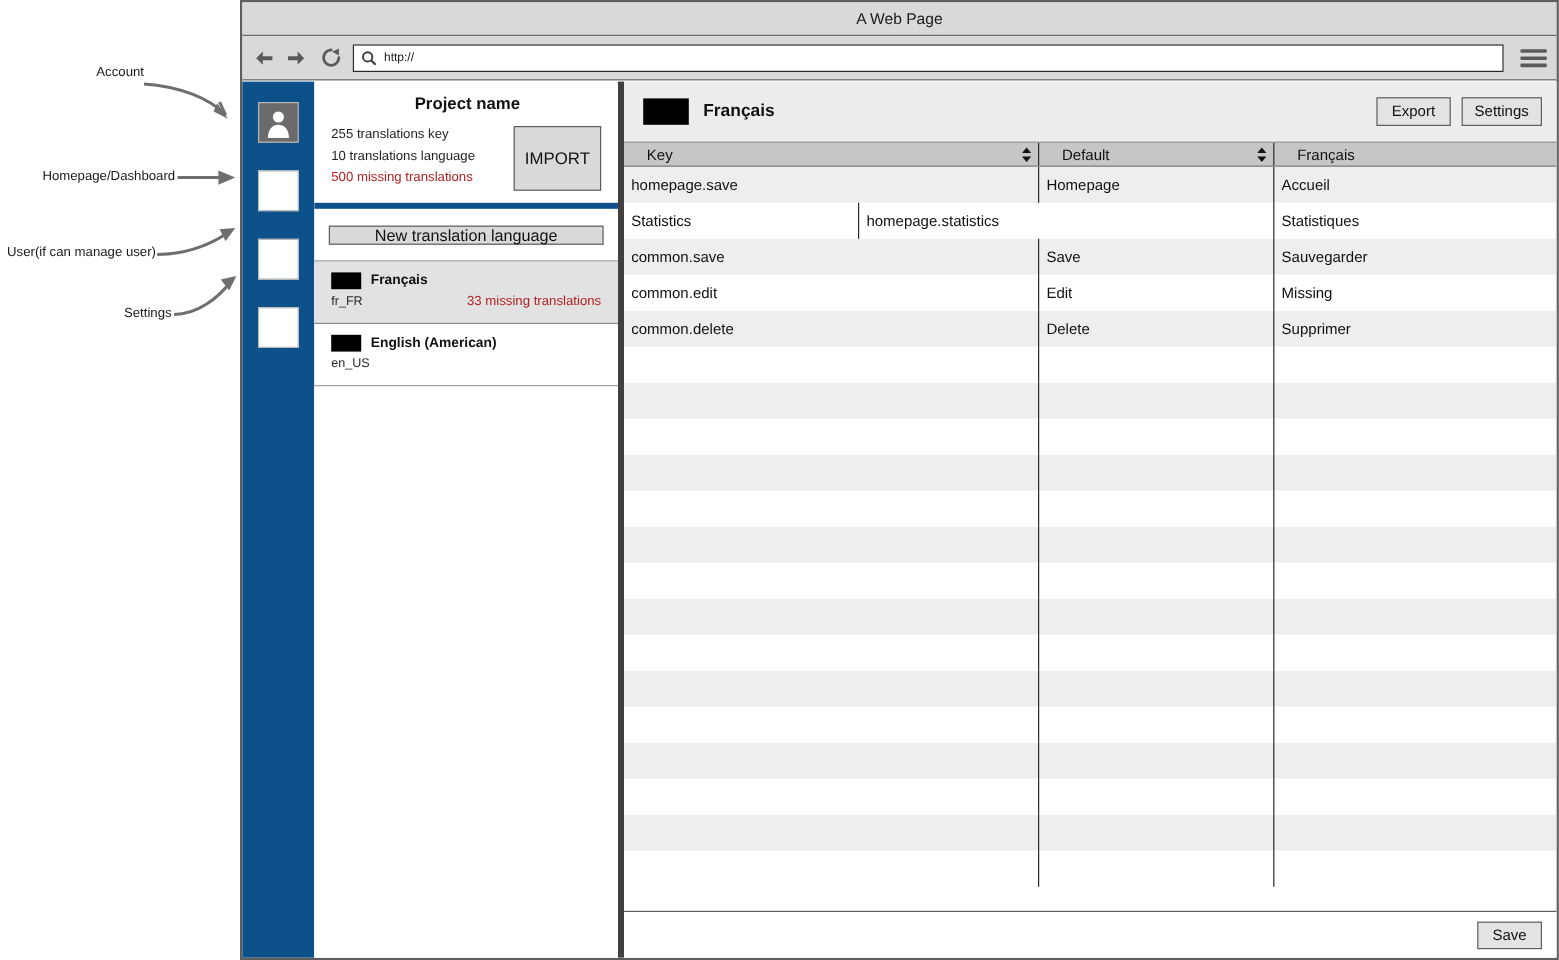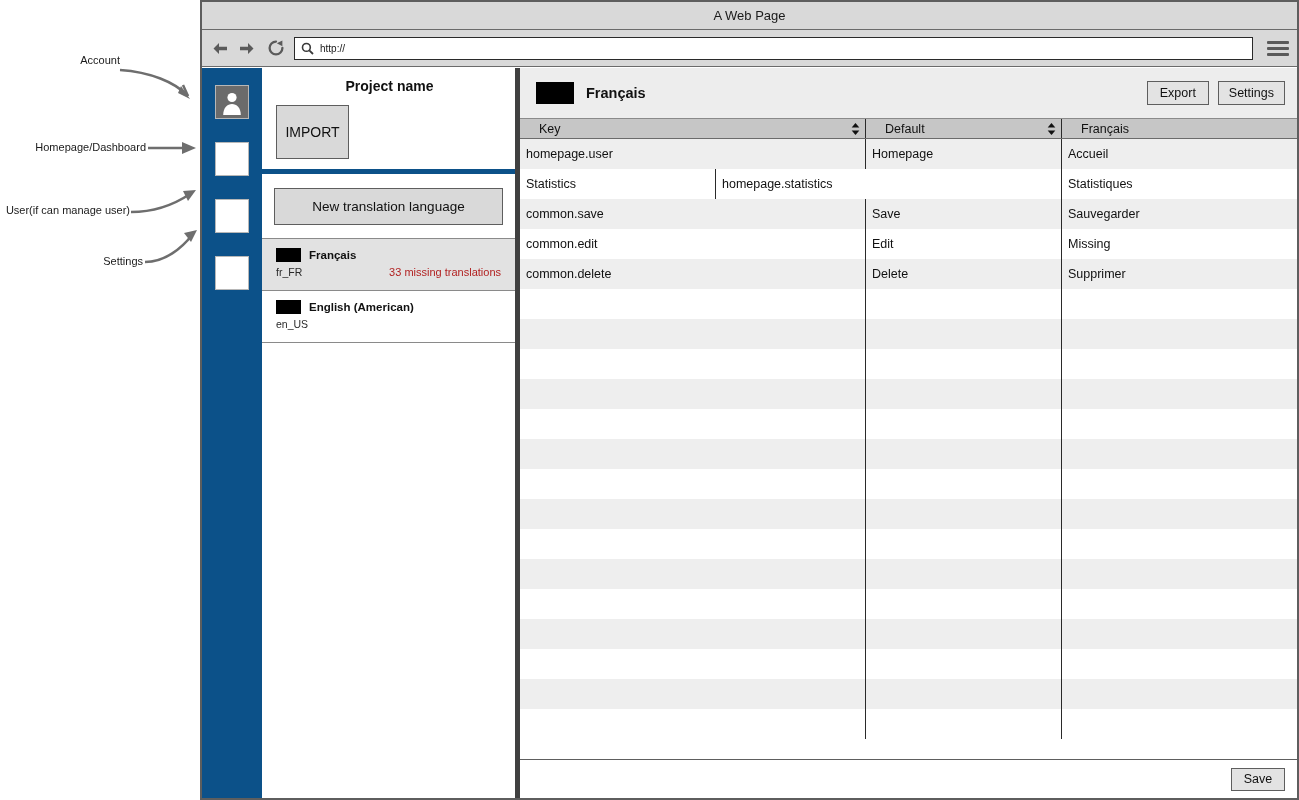--- a/index.html
+++ b/index.html
@@ -163,21 +163,21 @@
     color: #111;
     margin-top: 2px;
     margin-right: 2px;
   }
   #newlang-wrap {
     padding: 14px 12px 13px 12px;
     border-bottom: 1px solid #8a8a8a;
     box-sizing: border-box;
   }
   #newlang-btn {
-    width: 100%; height: 37px;
+    width: 100%; height: 16px;
     background: #d9d9d9;
     border: 1px solid #5e5e5e;
     box-sizing: border-box;
     display: flex; align-items: center; justify-content: center;
     font-size: 13.5px;
     color: #111;
   }
   .lang-item {
     padding: 9px 14px 9px 14px;
     border-bottom: 1px solid #8a8a8a;
@@ -411,20 +411,25 @@
       <div class="rail-item"></div>
       <div class="rail-item"></div>
       <div class="rail-item"></div>
     </div>
 
     <div id="lpanel">
 
       <div id="project-card">
         <div id="project-title">Project name</div>
         <div id="project-row">
+          <div id="project-stats">
+            <div class="stat">255 translations key</div>
+            <div class="stat">10 translations language</div>
+            <div class="stat warn">500 missing translations</div>
+          </div>
           <div id="import-btn">IMPORT</div>
         </div>
       </div>
 
       <div id="newlang-wrap">
         <div id="newlang-btn">New translation language</div>
       </div>
 
       <div class="lang-item selected">
         <div class="lang-top">
@@ -481,21 +486,21 @@
                   <polygon points="4.5,12.5 8.3,8 0.7,8" fill="#111"></polygon>
                 </svg>
             </span>
           </div>
           <div class="th th-target">
             <span>Français</span>
           </div>
         </div>
         <div id="tbody">
             <div class="trow odd">
-              <div class="td td-key">homepage.user</div>
+              <div class="td td-key">homepage.save</div>
               <div class="td td-default">Homepage</div>
               <div class="td td-target">Accueil</div>
             </div>
             <div class="trow even">
               <div class="td td-default">Statistics</div>
               <div class="td td-key">homepage.statistics</div>
               <div class="td td-target">Statistiques</div>
             </div>
             <div class="trow odd">
               <div class="td td-key">common.save</div>

